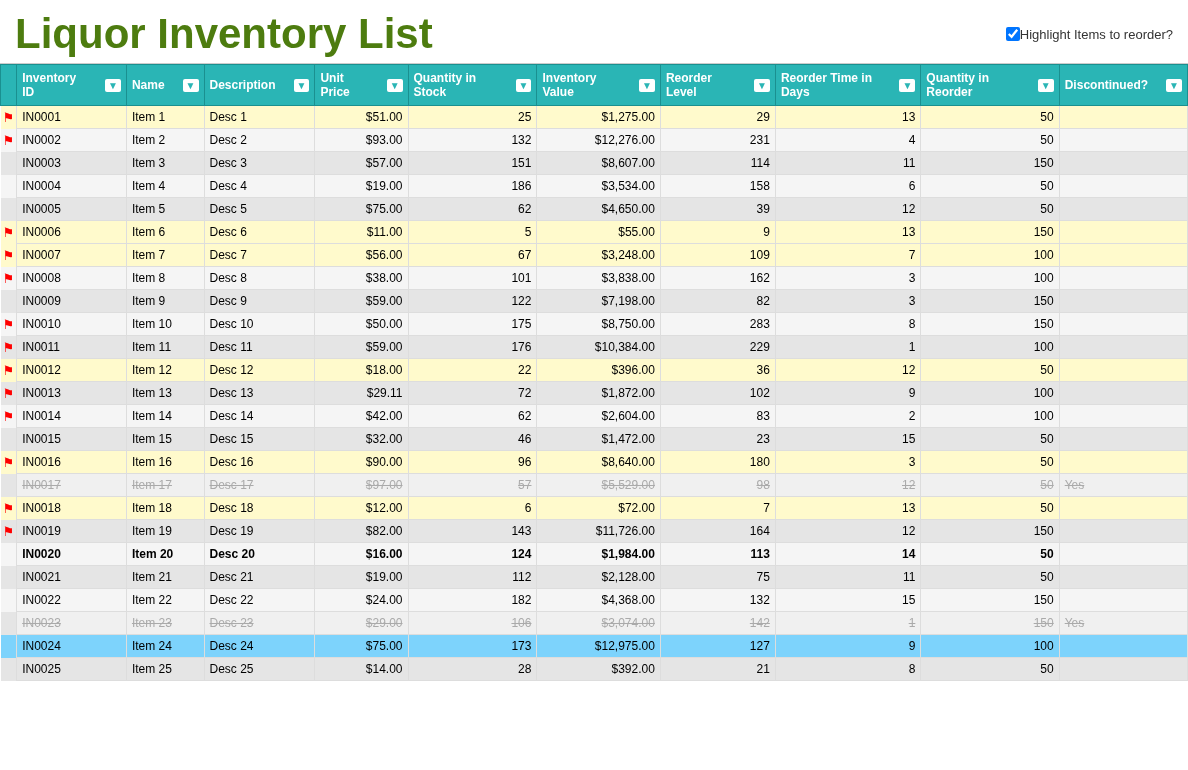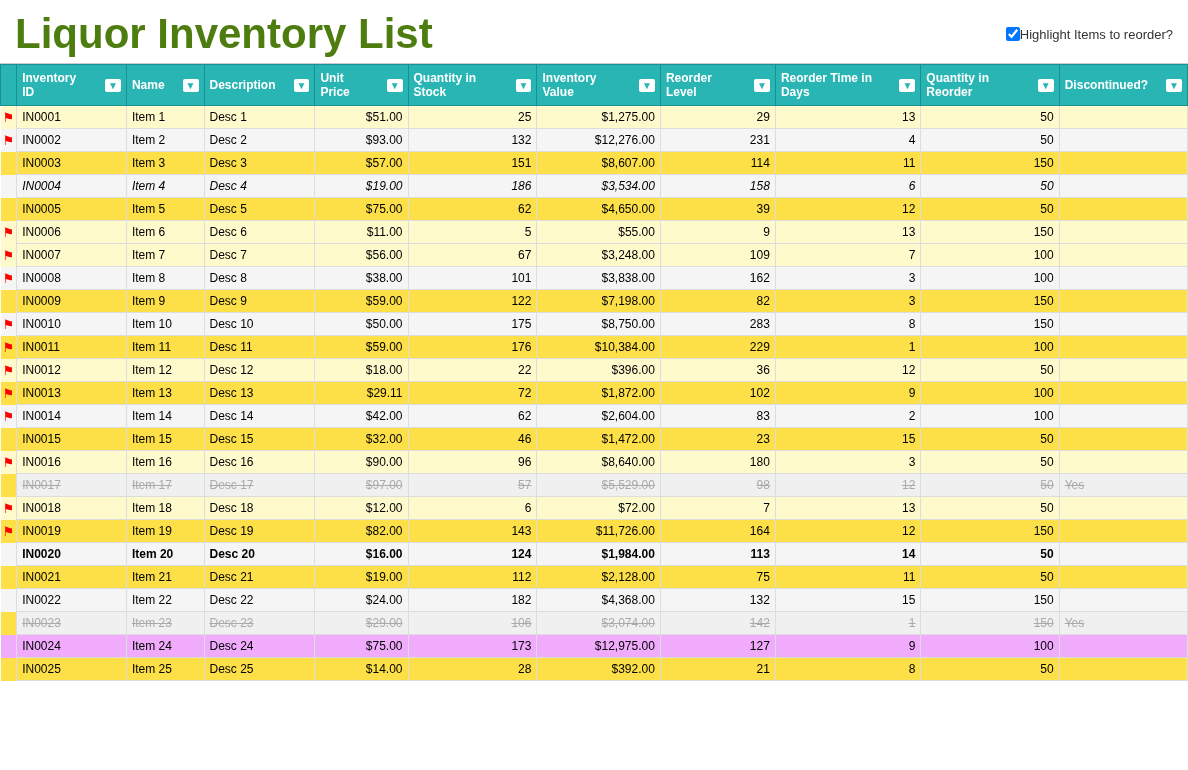--- a/index.html
+++ b/index.html
@@ -69,21 +69,21 @@
       color: #2ab5b5;
       border: none;
       cursor: pointer;
       font-size: 10px;
       padding: 1px 3px;
       border-radius: 2px;
       flex-shrink: 0;
     }
 
     tbody tr {
-      background: #fde047;
+      background: #e5e5e5;
     }
     tbody tr:nth-child(even) {
       background: #f5f5f5;
     }
     tbody tr.highlight {
       background: #fffacc;
     }
     tbody tr.discontinued td {
       color: #aaa;
       text-decoration: line-through;
@@ -226,21 +226,21 @@
           <td>Item 3</td>
           <td>Desc 3</td>
           <td class="currency">$57.00</td>
           <td class="numeric">151</td>
           <td class="currency">$8,607.00</td>
           <td class="numeric">114</td>
           <td class="numeric">11</td>
           <td class="numeric">150</td>
           <td></td>
         </tr>
-        <tr style="background: rgb(245, 245, 245); font-style: italic;">
+        <tr style="background: rgb(245, 245, 245);">
           <td class="flag-cell"></td>
           <td>IN0004</td>
           <td>Item 4</td>
           <td>Desc 4</td>
           <td class="currency">$19.00</td>
           <td class="numeric">186</td>
           <td class="currency">$3,534.00</td>
           <td class="numeric">158</td>
           <td class="numeric">6</td>
           <td class="numeric">50</td>
@@ -486,21 +486,21 @@
           <td>Item 23</td>
           <td>Desc 23</td>
           <td class="currency">$29.00</td>
           <td class="numeric">106</td>
           <td class="currency">$3,074.00</td>
           <td class="numeric">142</td>
           <td class="numeric">1</td>
           <td class="numeric">150</td>
           <td>Yes</td>
         </tr>
-        <tr style="background: #f0abfc;">
+        <tr style="background: #7dd3fc;">
           <td class="flag-cell"></td>
           <td>IN0024</td>
           <td>Item 24</td>
           <td>Desc 24</td>
           <td class="currency">$75.00</td>
           <td class="numeric">173</td>
           <td class="currency">$12,975.00</td>
           <td class="numeric">127</td>
           <td class="numeric">9</td>
           <td class="numeric">100</td>

